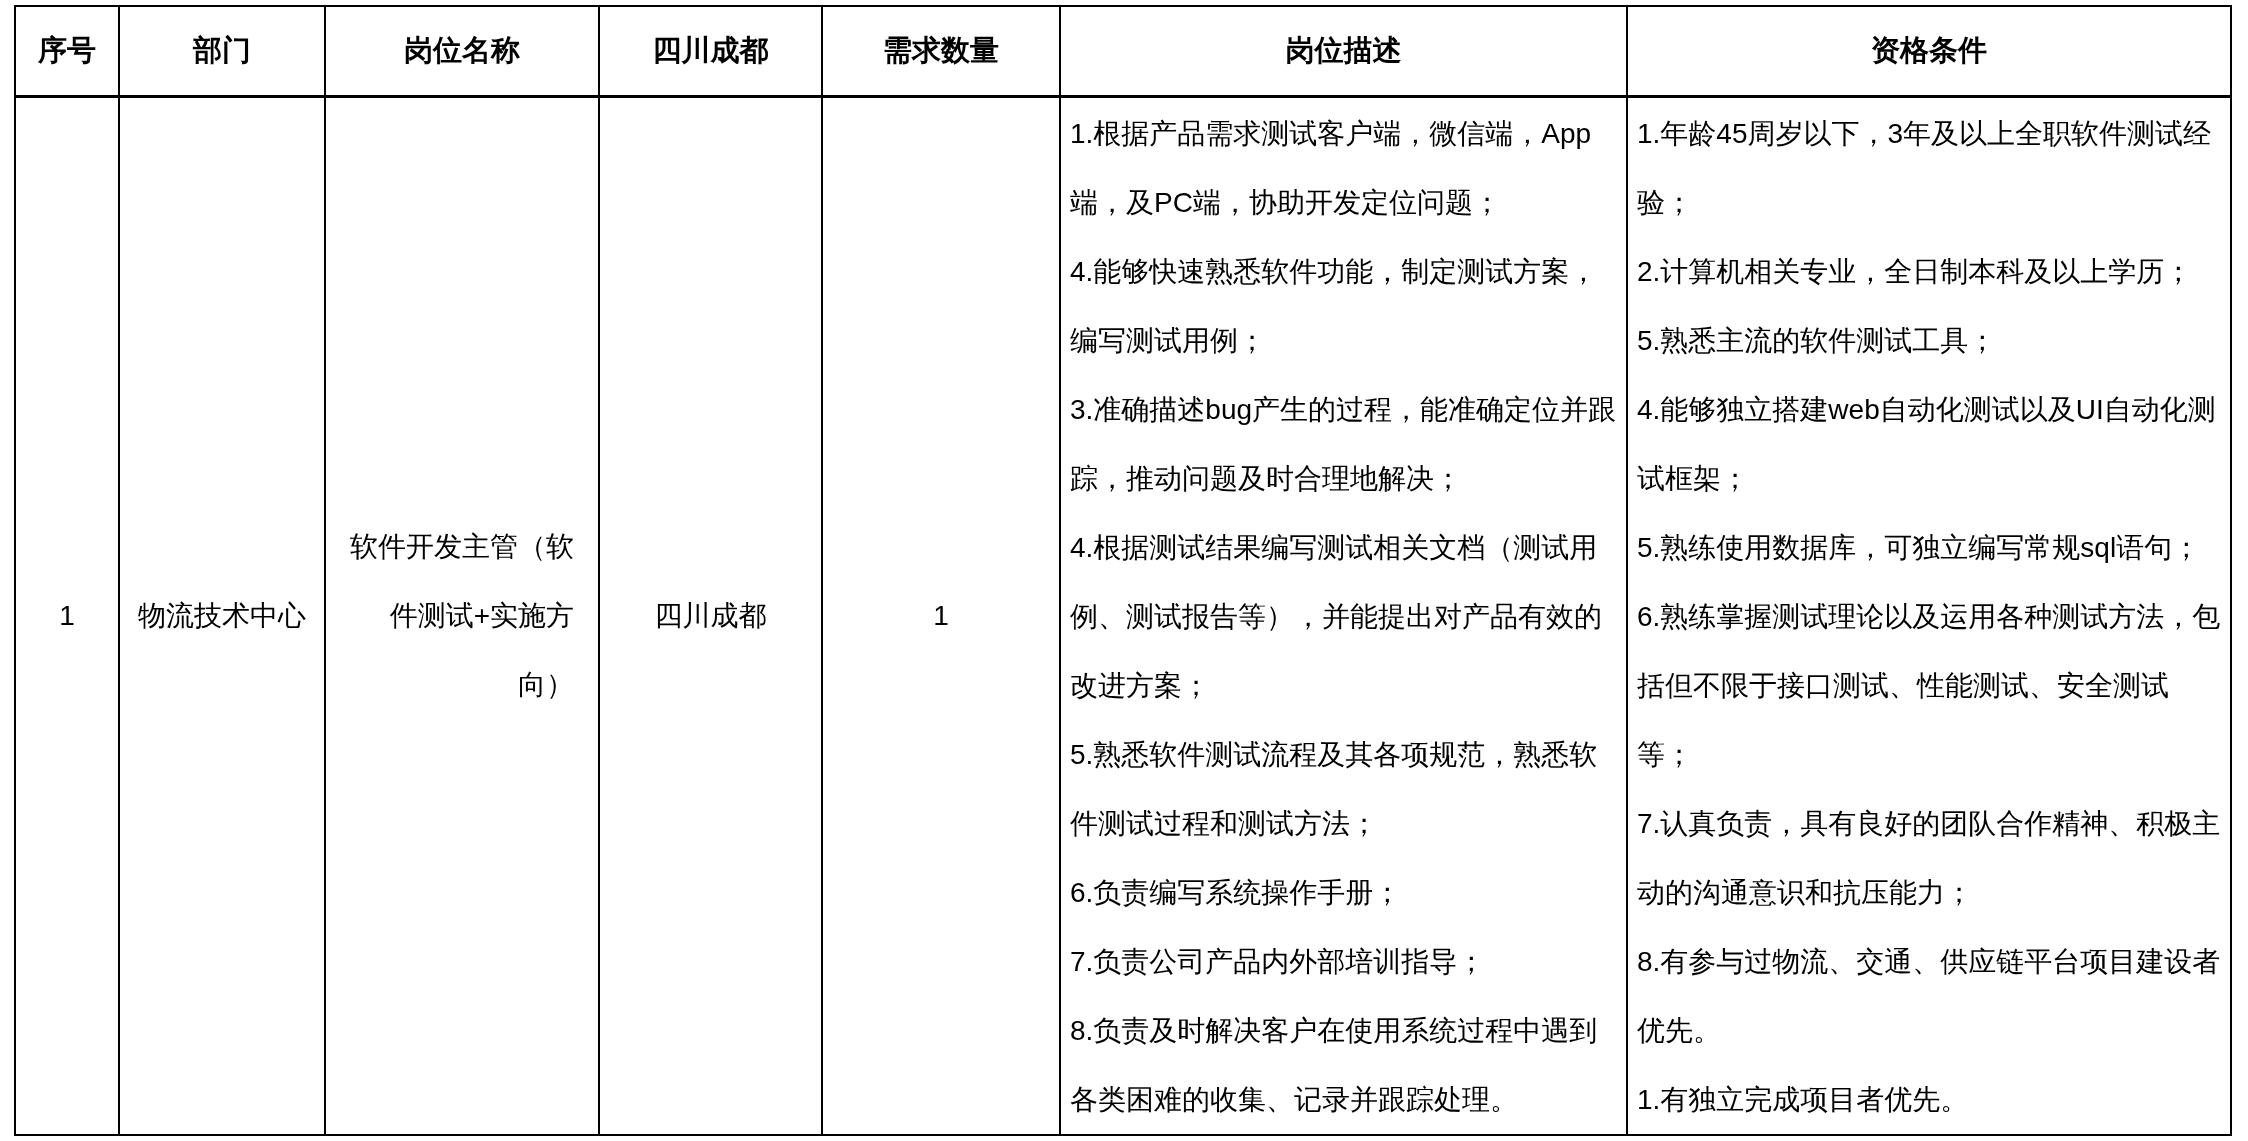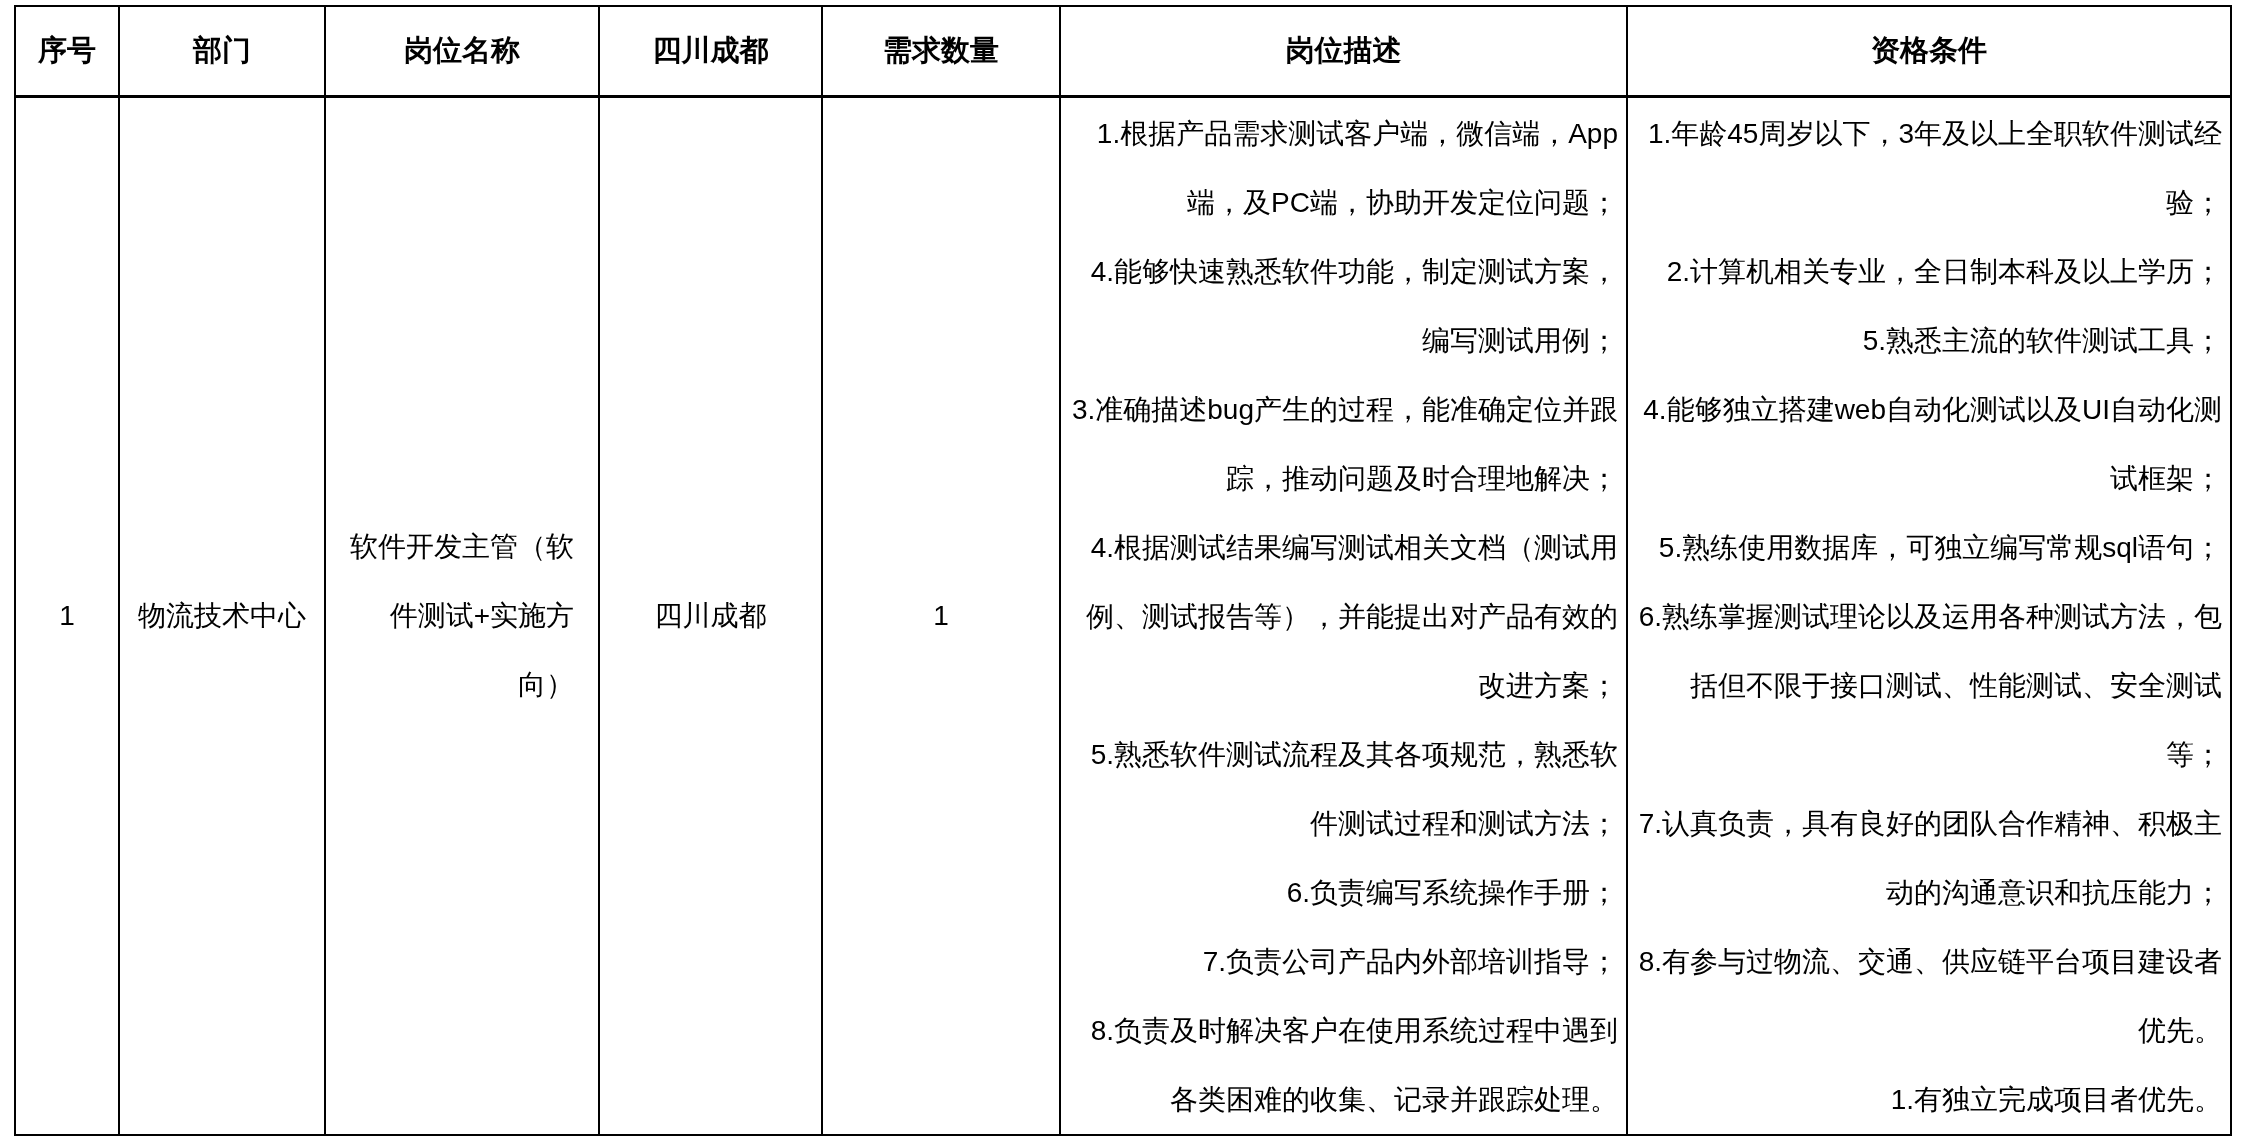--- a/index.html
+++ b/index.html
@@ -47,21 +47,21 @@
   }
   td.cell-position {
     font-size: 28px;
     text-align: right;
     vertical-align: middle;
     padding: 0 24px;
     line-height: 69px;
   }
   td.cell-text {
     font-size: 28px;
-    text-align: right;
+    text-align: left;
     vertical-align: top;
     padding: 1px 8px 0 9px;
     line-height: 69px;
   }
   .item {
     line-height: 69px;
     word-break: normal;
   }
 </style>
 </head>

